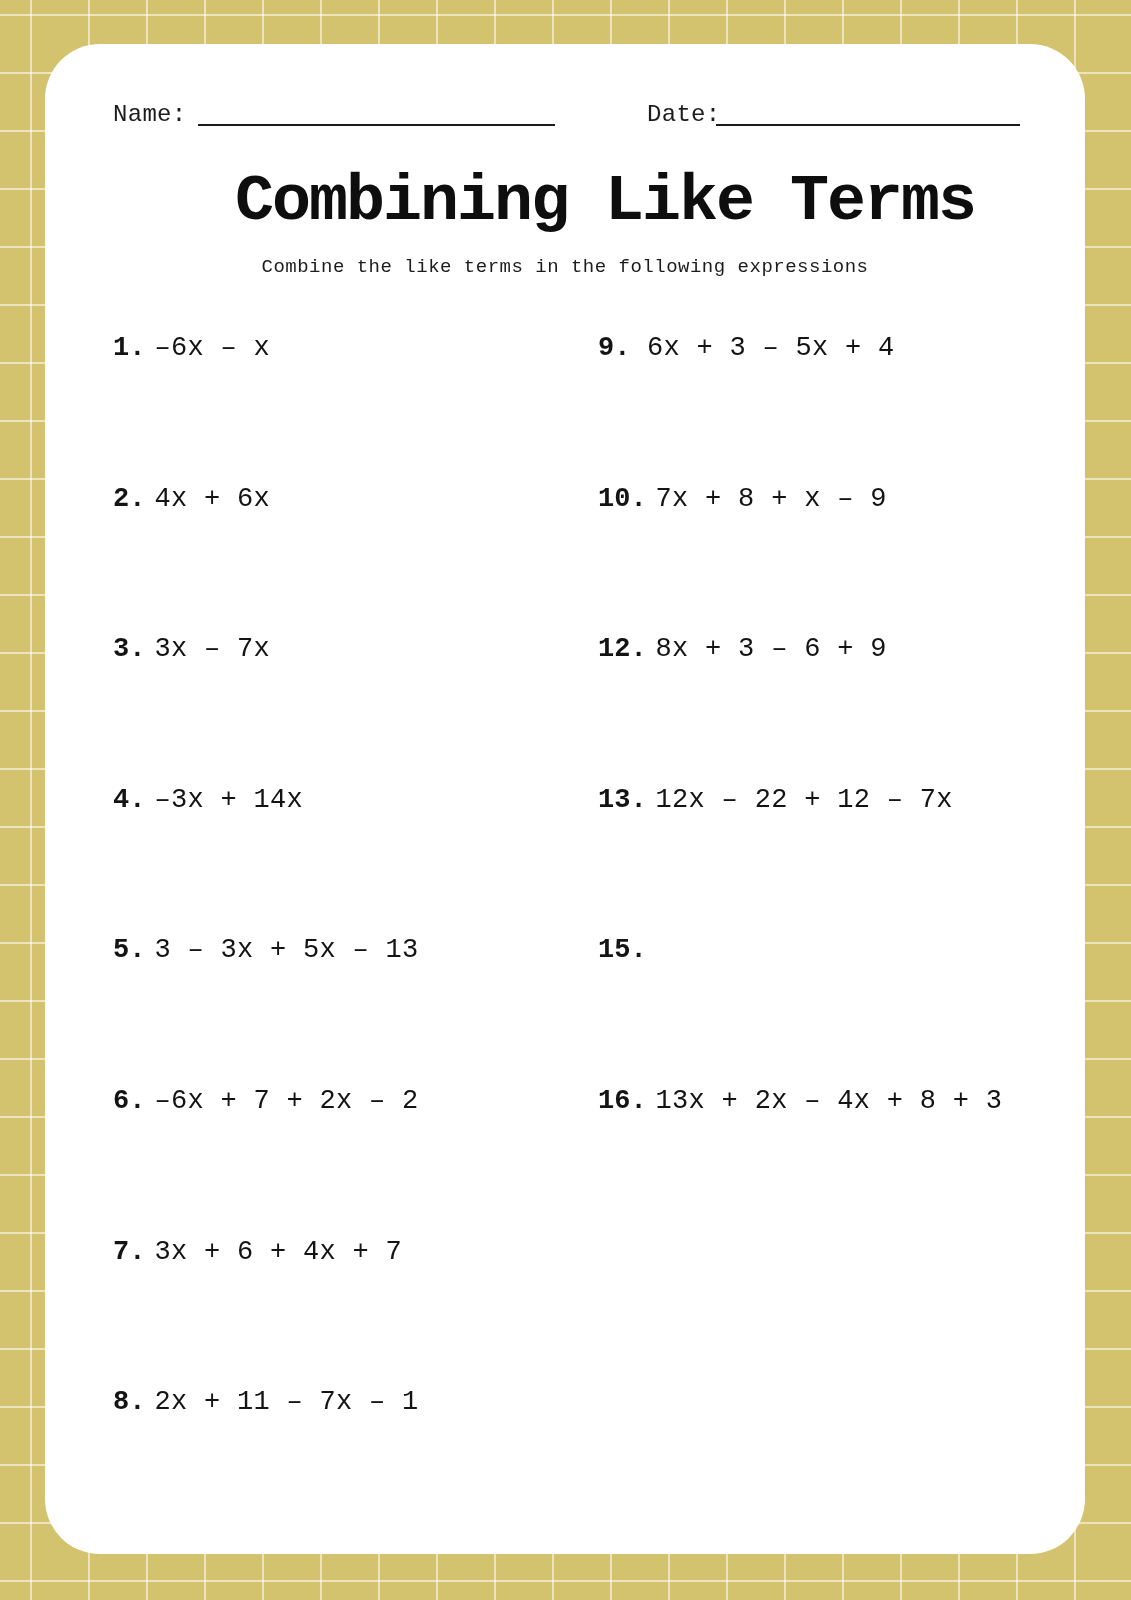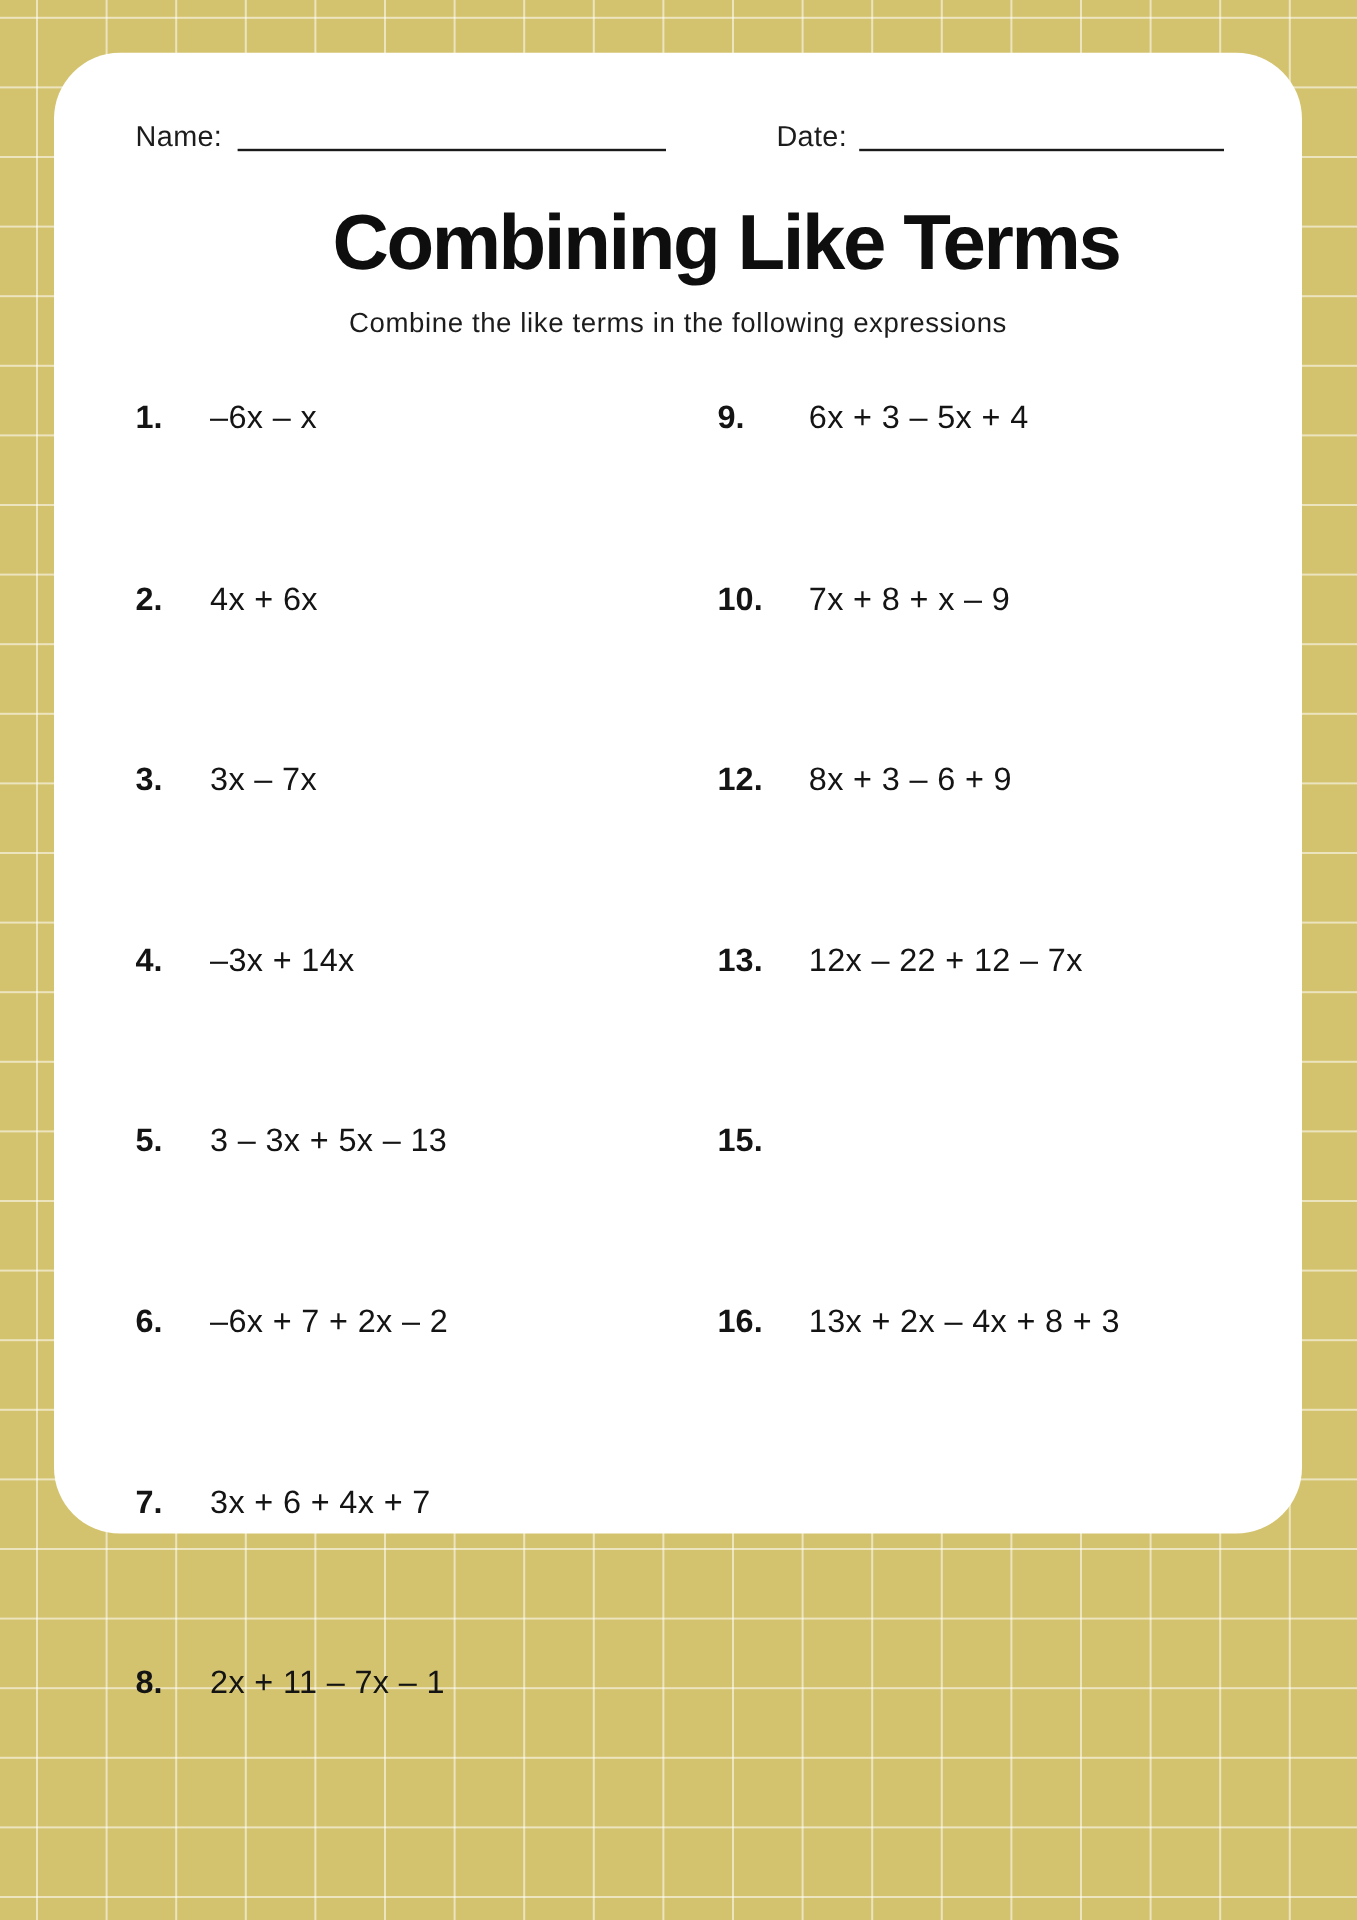--- a/index.html
+++ b/index.html
@@ -20,23 +20,24 @@
       linear-gradient(to right, var(--grid) 0 2px, transparent 2px),
       linear-gradient(to bottom, var(--grid) 0 2px, transparent 2px);
     background-size:58px 58px;
     background-position:30px 14px;
     overflow:hidden;
   }
 
   .card{
     position:absolute;
     left:45px;top:44px;
-    width:1040px;height:1234px;
+    width:1040px;height:1510px;
     background:var(--card);
     border-radius:55px;
+    font-family:Liberation Mono, monospace;
   }
 
   .field-label{
     position:absolute;
     font-size:24px;
     letter-spacing:0.3px;
     color:#1c1c1c;
   }
   .name-label{left:68px;top:57px;}
   .date-label{left:602px;top:57px;text-align:center;}
@@ -58,21 +59,21 @@
     letter-spacing:-2px;
     line-height:1.05;
     color:#0e0e0e;
     margin-left:40px;
   }
 
   .subtitle{
     position:absolute;
     left:0;top:212px;width:100%;
     text-align:center;
-    font-size:23px;
+    font-size:19px;
     letter-spacing:0.5px;
     color:#1c1c1c;
   }
 
   .problems{
     position:absolute;
     left:68px;top:285px;
     display:grid;
     grid-auto-flow:column;
     grid-template-rows:repeat(8,150.6px);
@@ -87,21 +88,20 @@
     white-space:nowrap;
   }
   .problem .num{
     font-weight:700;
     min-width:26px;
   }
   
   .problem:nth-child(n+9) .num{min-width:40px;}
   .problem .expr{
     letter-spacing:0.3px;
-    margin-left:27px;
   }
 </style>
 </head>
 <body>
 
 <div class="page">
   <div class="card">
 
     <span class="field-label name-label">Name:</span>
     <div class="blank-line name-line"></div>

